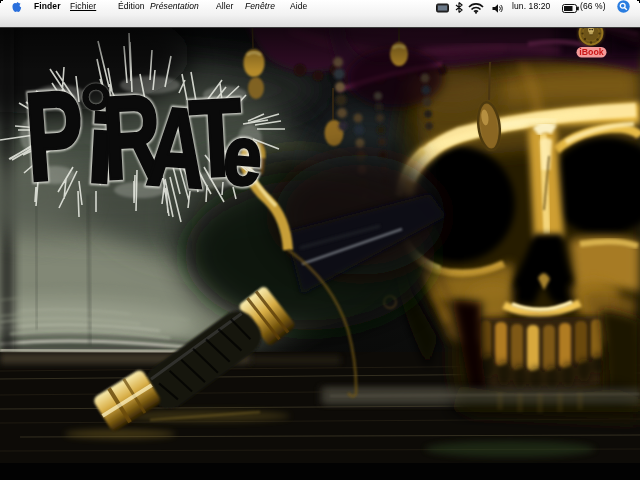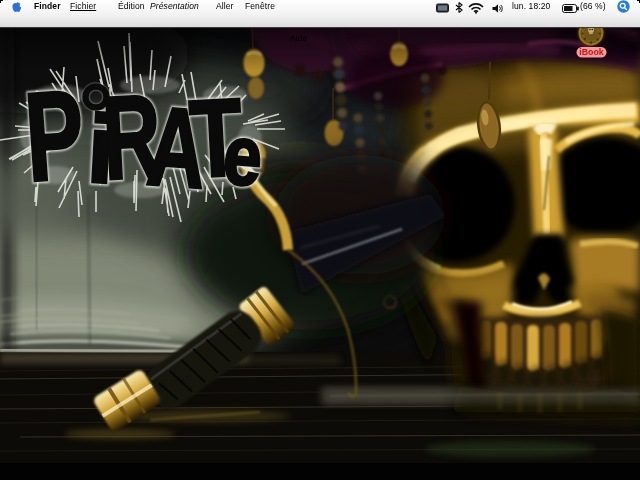--- a/index.html
+++ b/index.html
@@ -363,22 +363,22 @@
 
 <div id="menubar">
 <svg class="mi" style="left:11px;top:1px;" width="11" height="11" viewBox="0 0 12 12">
 <path d="M8.2,1.2 C7.6,1.2 6.9,1.6 6.4,1.6 C5.9,1.6 5.2,1.2 4.5,1.2 C3,1.3 1.6,2.5 1.6,5 C1.6,8 3.4,10.8 4.6,10.8 C5.2,10.8 5.6,10.4 6.4,10.4 C7.2,10.4 7.5,10.8 8.2,10.8 C9.5,10.8 11,8 11,5.8 C9.8,5.3 9.4,4.5 9.4,3.8 C9.4,3 9.9,2.3 10.4,1.9 C9.8,1.4 9,1.2 8.2,1.2 Z M7.9,0 C7.2,0.1 6.5,0.5 6.1,1 C5.8,1.4 5.5,2 5.6,2.7 C6.3,2.7 7,2.3 7.4,1.8 C7.8,1.3 8,0.7 7.9,0 Z" fill="#2a6fdc"></path>
 </svg>
 <div class="mi" style="left:34px;font-weight:bold;">Finder</div>
 <div class="mi" style="left:70px;text-decoration:underline;">Fichier</div>
 <div class="mi" style="left:118px;">Édition</div>
 <div class="mi" style="left:150px;font-style:italic;">Présentation</div>
 <div class="mi" style="left:216px;">Aller</div>
-<div class="mi" style="left:245px;">Fenêtre</div>
-<div class="mi" style="left:290px;margin-top:32px;">Aide</div>
+<div class="mi" style="left:245px;font-style:italic;">Fenêtre</div>
+<div class="mi" style="left:290px;">Aide</div>
 <svg class="mi" style="left:436px;top:1.5px;" width="13" height="10" viewBox="0 0 13 10">
 <rect x="0.5" y="0.5" width="12" height="8" rx="1.5" fill="#2e2e30" stroke="#151515"></rect>
 <rect x="2" y="2" width="9" height="5" fill="#6a7888"></rect>
 </svg>
 <svg class="mi" style="left:455px;top:1px;" width="8" height="11" viewBox="0 0 8 11">
 <path d="M4,0.5 L4,10.5 M4,0.5 L7,3 L1,8 M4,10.5 L7,8 L1,3" stroke="#111" stroke-width="1.2" fill="none"></path>
 </svg>
 <svg class="mi" style="left:468px;top:2px;" width="16" height="10" viewBox="0 0 16 10">
 <path d="M1,3.5 A9.5,9.5 0 0,1 15,3.5" stroke="#111" stroke-width="1.6" fill="none"></path>
 <path d="M3.5,6 A6,6 0 0,1 12.5,6" stroke="#111" stroke-width="1.6" fill="none"></path>

